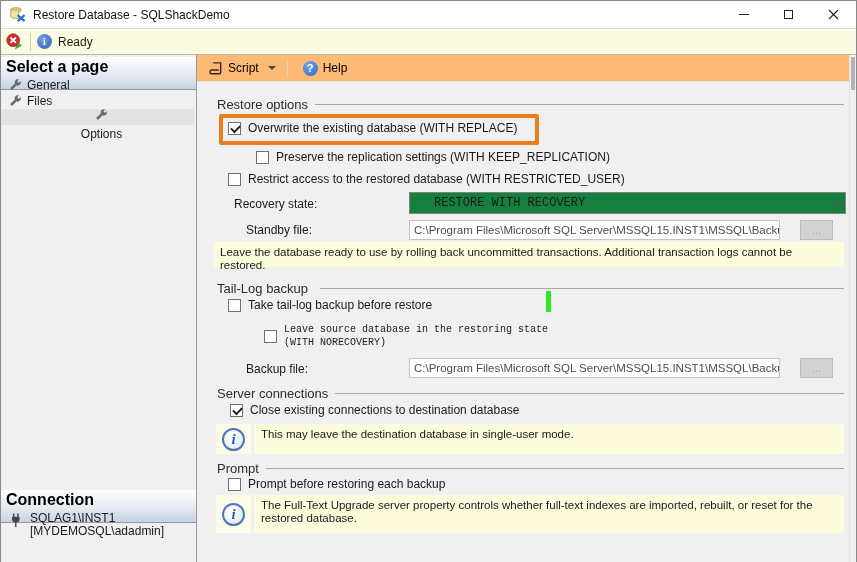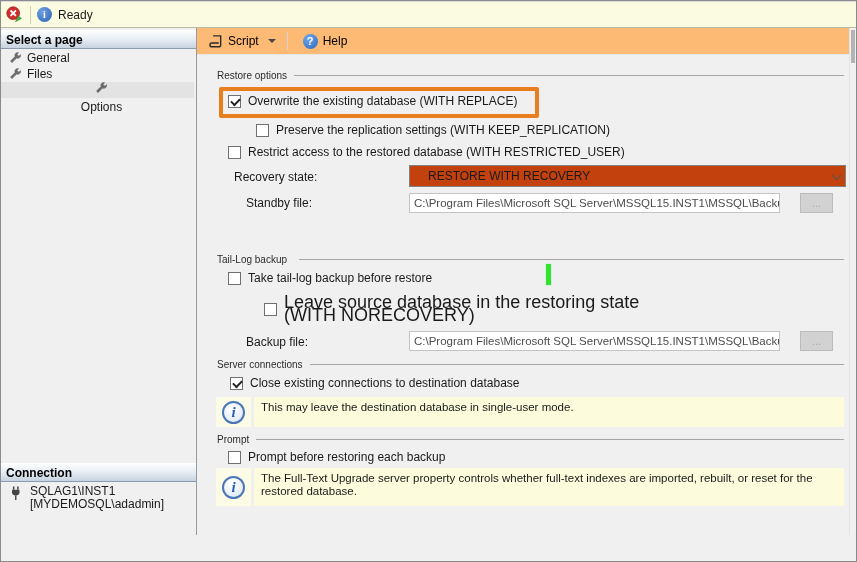--- a/index.html
+++ b/index.html
@@ -22,53 +22,53 @@
   .statusbar .stop-icon { width:17px; height:17px; margin-left:5px; }
   .statusbar .vsep { width:1px; height:18px; background:#cfcfb4; margin:0 6px 0 7px; }
   .statusbar .info-sm { width:15px; height:15px; border-radius:50%; background:radial-gradient(circle at 35% 30%, #6fa0e0, #2b62b5); color:#fff; font-weight:bold; font-size:10px; font-family:"Liberation Serif", serif; display:flex; align-items:center; justify-content:center; }
   .statusbar .status-text { margin-left:6px; font-size:12px; }
 
   
   .dlg-body { position:relative; height:507px; display:flex; }
 
   
   .sidebar { width:196px; background:#f0f0f0; border-right:1px solid #9a9a9a; position:relative; }
-  .panel-header { position:absolute; left:0; right:0; height:19px; line-height:18px; padding-left:5px; font-weight:bold; font-size:12px; color:#000;
+  .panel-header { position:absolute; left:0; right:0; height:33px; line-height:18px; padding-left:5px; font-weight:bold; font-size:16px; color:#000;
                   background:linear-gradient(180deg, #fdfdfd 0%, #e3eaf2 55%, #c6d3e0 100%); border-bottom:1px solid #8b9bab; border-top:1px solid #fff; }
   .page-item { position:absolute; left:0; right:2px; height:16px; display:flex; align-items:center; gap:5px; padding-left:8px; cursor:default; }
   .page-item.selected { background:#e3e3e3; }
   .page-item .wrench { width:13px; height:13px; flex:0 0 auto; }
   .conn-item { position:absolute; left:8px; top:457px; display:flex; gap:6px; }
   .conn-item .plug { width:15px; height:15px; margin-top:1px; flex:0 0 auto; }
   .conn-lines { font-size:12px; line-height:13px; }
 
   
   .main { flex:1; position:relative; background:#f0f0f0; }
   .mtoolbar { position:absolute; left:0; right:0; top:0; height:27px; background:#fdba74; border-bottom:1px solid #e6e6e6; display:flex; align-items:center; }
   .tbtn { display:flex; align-items:center; gap:5px; height:22px; padding:0 6px; margin-left:4px; border:1px solid transparent; background:transparent; font-size:12px; font-family:inherit; cursor:default; }
   .tbtn .scripti { width:15px; height:15px; }
   .tbtn .chev { width:0; height:0; border-left:4px solid transparent; border-right:4px solid transparent; border-top:4px solid #444; margin-left:4px; }
   .mtoolbar .vsep { width:1px; height:18px; background:#d4d4d4; margin:0 4px; }
   .helpi { width:15px; height:15px; border-radius:50%; background:radial-gradient(circle at 35% 30%, #6fa7ec, #2e66bd); color:#fff; font-weight:bold; font-size:11px; display:flex; align-items:center; justify-content:center; }
 
   
   .group { position:absolute; left:20px; right:12px; display:flex; align-items:center; gap:7px; }
-  .group .glabel { font-size:10px; color:#2b2b2b; white-space:nowrap; }
+  .group .glabel { font-size:13px; color:#2b2b2b; white-space:nowrap; }
   .group .gline { flex:1; height:1px; background:#a6a6a6; }
 
   
   .cbrow { position:absolute; display:flex; align-items:center; gap:7px; cursor:default; }
   .checkbox { width:13px; height:13px; background:#fff; border:1px solid #707070; position:relative; flex:0 0 auto; }
   .checkbox.checked::after { content:""; position:absolute; left:2px; top:2px; width:7px; height:4px; border-left:2px solid #222; border-bottom:2px solid #222; transform:rotate(-45deg); }
   .cbrow .cblabel { font-size:12px; }
-  .cb2line { display:flex; flex-direction:column; line-height:13px; font-size:18px; }
+  .cb2line { display:flex; flex-direction:column; line-height:13px; font-size:10px;font-family:Liberation Mono, monospace; }
 
   
   .flabel { position:absolute; font-size:12px; }
-  .combo { position:absolute; height:22px; background:#c2410c; border:1px solid #828282; display:flex; align-items:center; padding-left:18px; font-size:12px; cursor:default; }
+  .combo { position:absolute; height:22px; background:#15803d; border:1px solid #828282; display:flex; align-items:center; padding-left:24px; font-size:12px; cursor:default;font-family:Liberation Mono, monospace; }
   .combo .cchev { position:absolute; right:7px; top:8px; width:7px; height:7px; border-right:1.6px solid #555; border-bottom:1.6px solid #555; transform:rotate(45deg) translateY(-3px); }
   .pathbox { position:absolute; height:20px; background:#fff; border:1px solid #c4c4c4; color:#4d4d4d; font-size:11.5px; line-height:18px; padding:0 4px; white-space:nowrap; overflow:hidden; }
   .browse { position:absolute; width:33px; height:20px; background:#d2d2d2; border:1px solid #bcbcbc; color:#ababab; font-size:11px; text-align:center; line-height:17px; font-family:inherit; }
 
   
   .noteband { position:absolute; left:17px; right:12px; background:#fcfcdc; padding:4px 6px; font-size:11.5px; line-height:13px; }
   .noterow { position:absolute; left:19px; right:12px; display:flex; gap:3px; }
   .noterow .icell { width:35px; background:#fbfbe6; display:flex; align-items:center; justify-content:center; flex:0 0 auto; }
   .noterow .ncell { flex:1; background:#fcfcdc; padding:4px 7px; font-size:11.5px; line-height:13px; }
   .big-info { width:23px; height:23px; border-radius:50%; border:2px solid #4a76b8; background:radial-gradient(circle at 40% 30%, #ffffff, #dbe6f4); color:#2a5db0; font-family:"Liberation Serif", serif; font-style:italic; font-weight:bold; font-size:15px; display:flex; align-items:center; justify-content:center; }
@@ -79,20 +79,41 @@
 
   
   .vscroll { position:absolute; right:0; top:0; width:7px; bottom:0; background:#f1f1f1; border-left:1px solid #e3e3e3; }
   .vscroll .thumb { position:absolute; left:1px; right:1px; top:2px; height:33px; background:#b3b3b3; }
 </style>
 </head>
 <body>
 
 <div class="window">
 
+  <div class="titlebar">
+    <svg class="app-icon" viewBox="0 0 17 17">
+      <ellipse cx="7" cy="4" rx="5.2" ry="2.3" fill="#edd27c" stroke="#b6913c" stroke-width="0.8"></ellipse>
+      <path d="M1.8 4v6.2c0 1.3 2.3 2.3 5.2 2.3 1 0 1.9-.1 2.7-.3V4z" fill="#f5e3a6" stroke="#b6913c" stroke-width="0.8"></path>
+      <path d="M8.6 9.2l7 6M15.6 9.2l-7 6" stroke="#2f6fd0" stroke-width="2.2"></path>
+    </svg>
+    <span class="title">Restore Database - SQLShackDemo</span>
+    <div class="win-controls">
+      <button class="win-btn">
+          <span class="glyph-min"></span>
+        </button>
+      <button class="win-btn">
+          <span class="glyph-max"></span>
+        </button>
+      <button class="win-btn">
+        <svg width="11" height="11" viewBox="0 0 11 11">
+            <path d="M1 1l9 9M10 1l-9 9" stroke="#222" stroke-width="1.1"></path>
+          </svg>
+      </button>
+    </div>
+  </div>
 
   <div class="statusbar">
     <svg class="stop-icon" viewBox="0 0 17 17">
       <circle cx="7.2" cy="7.2" r="6.4" fill="#cf2d2d" stroke="#9c1f1f" stroke-width="0.7"></circle>
       <path d="M4.5 4.5l5.4 5.4M9.9 4.5L4.5 9.9" stroke="#fff" stroke-width="1.8"></path>
       <path d="M9.5 15.8l6-3.4-3.4-2.6z" fill="#3fae3f" stroke="#2c7e2c" stroke-width="0.5"></path>
     </svg>
     <span class="vsep"></span>
     <span class="info-sm">i</span>
     <span class="status-text">Ready</span>
@@ -177,20 +198,21 @@
       <span class="flabel" style="left:37px; top:142px;">Recovery state:</span>
       <div class="combo" style="left:212px; top:137px; width:437px;">
         <span>RESTORE WITH RECOVERY</span>
         <span class="cchev"></span>
       </div>
 
       <span class="flabel" style="left:49px; top:168px;">Standby file:</span>
       <div class="pathbox" style="left:212px; top:165px; width:371px;">C:\Program Files\Microsoft SQL Server\MSSQL15.INST1\MSSQL\Backup\</div>
       <button class="browse" style="left:603px; top:165px;">...</button>
 
+      <div class="noteband" style="top:187px; height:25px;">Leave the database ready to use by rolling back uncommitted transactions. Additional transaction logs cannot be restored.</div>
 
       <div class="group" style="top:226px;gap:12px;">
         <span class="glabel">Tail-Log backup</span>
           <span class="gline"></span>
       </div>
 
       <div class="cbrow" style="top:243px; left:31px;">
         <span class="checkbox"></span>
         <span class="cblabel">Take tail-log backup before restore</span>
       </div>

